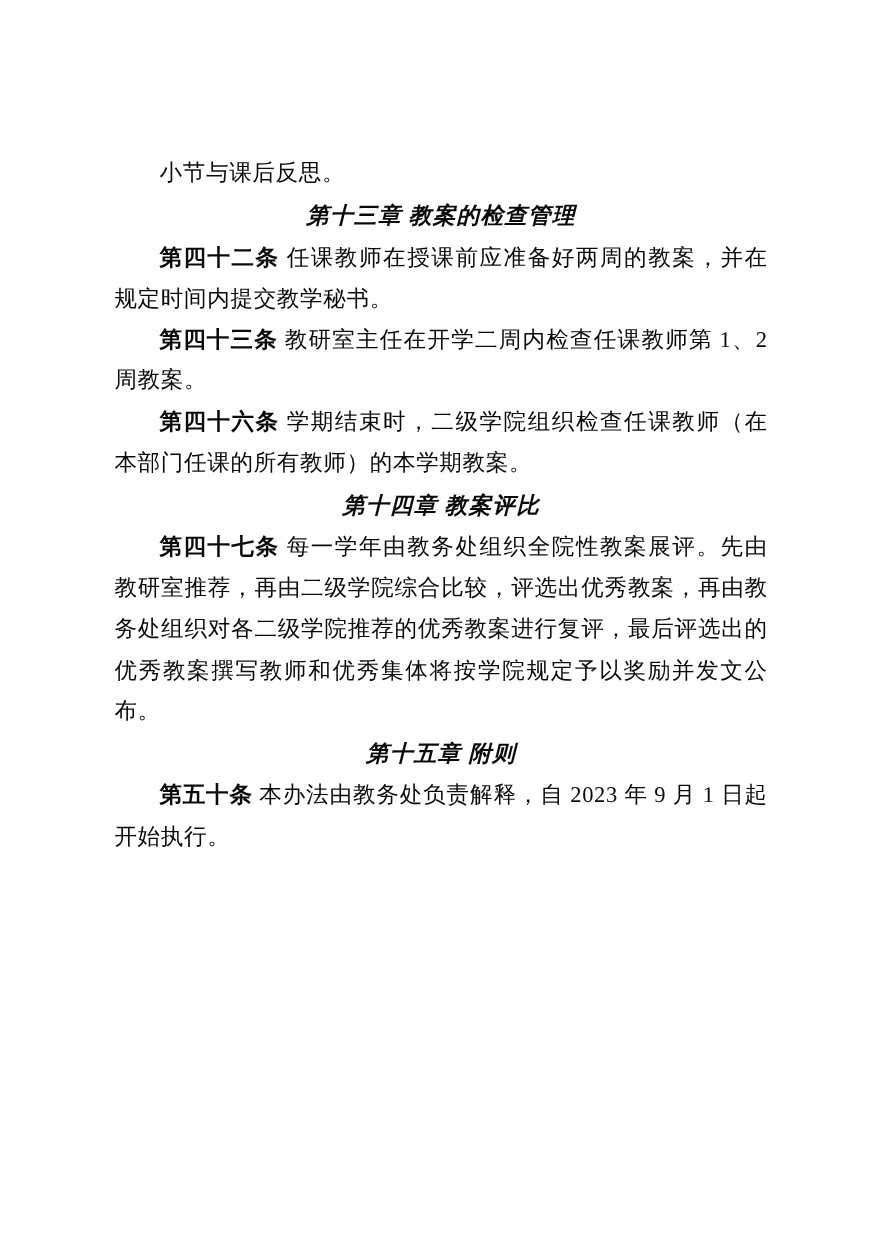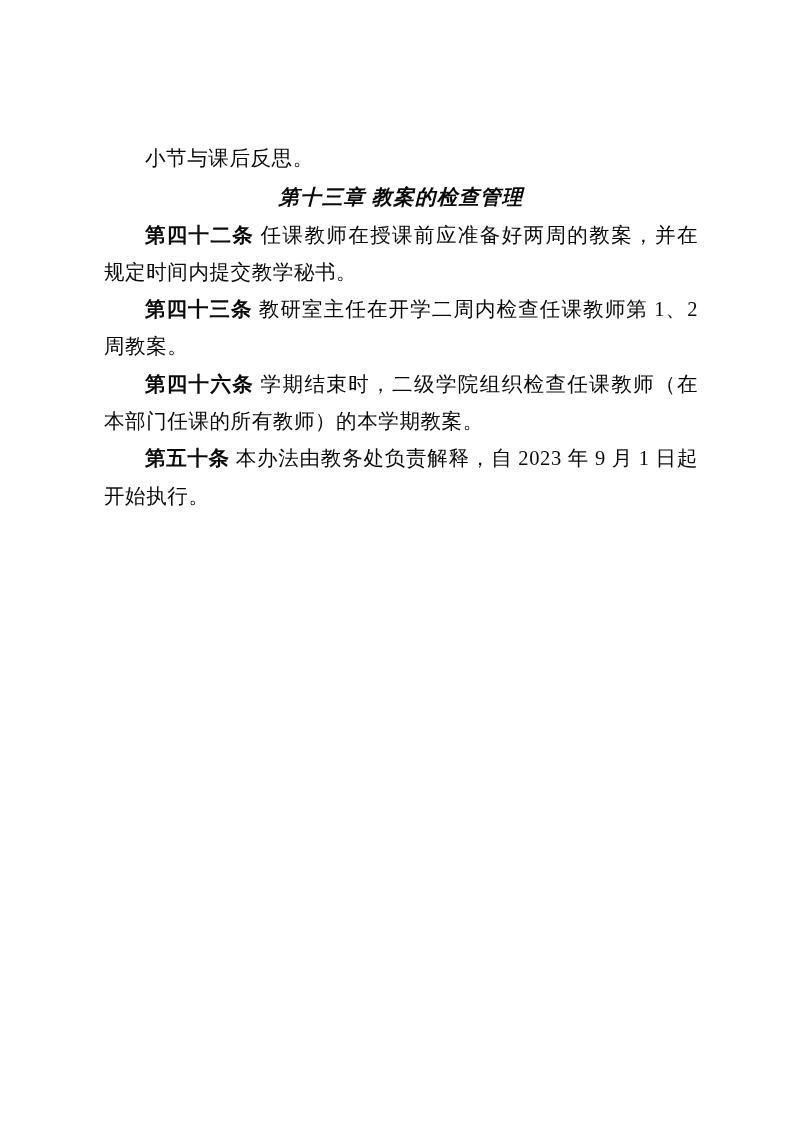--- a/index.html
+++ b/index.html
@@ -58,19 +58,22 @@
     <p class="chapter">第十三章  教案的检查管理</p>
 
     <p class="para"><span class="lead">第四十二条</span>&nbsp;<span>任课教师在授课前应准备好两周的教案，并在规定时间内提交教学秘书。</span></p>
 
     <p class="para"><span class="lead">第四十三条</span>&nbsp;<span>教研室主任在开学二周内检查任课教师第 1、2 周教案。</span></p>
 
 
 
     <p class="para"><span class="lead">第四十六条</span>&nbsp;<span>学期结束时，二级学院组织检查任课教师（在本部门任课的所有教师）的本学期教案。</span></p>
 
+    <p class="chapter">第十四章  教案评比</p>
 
+    <p class="para"><span class="lead">第四十七条</span>&nbsp;<span>每一学年由教务处组织全院性教案展评。先由教研室推荐，再由二级学院综合比较，评选出优秀教案，再由教务处组织对各二级学院推荐的优秀教案进行复评，最后评选出的优秀教案撰写教师和优秀集体将按学院规定予以奖励并发文公布。</span></p>
 
+    <p class="chapter">第十五章  附则</p>
 
     <p class="para"><span class="lead">第五十条</span>&nbsp;<span>本办法由教务处负责解释，自 2023 年 9 月 1 日起开始执行。</span></p>
 
   </div>
 </div>
 
 </body></html>

